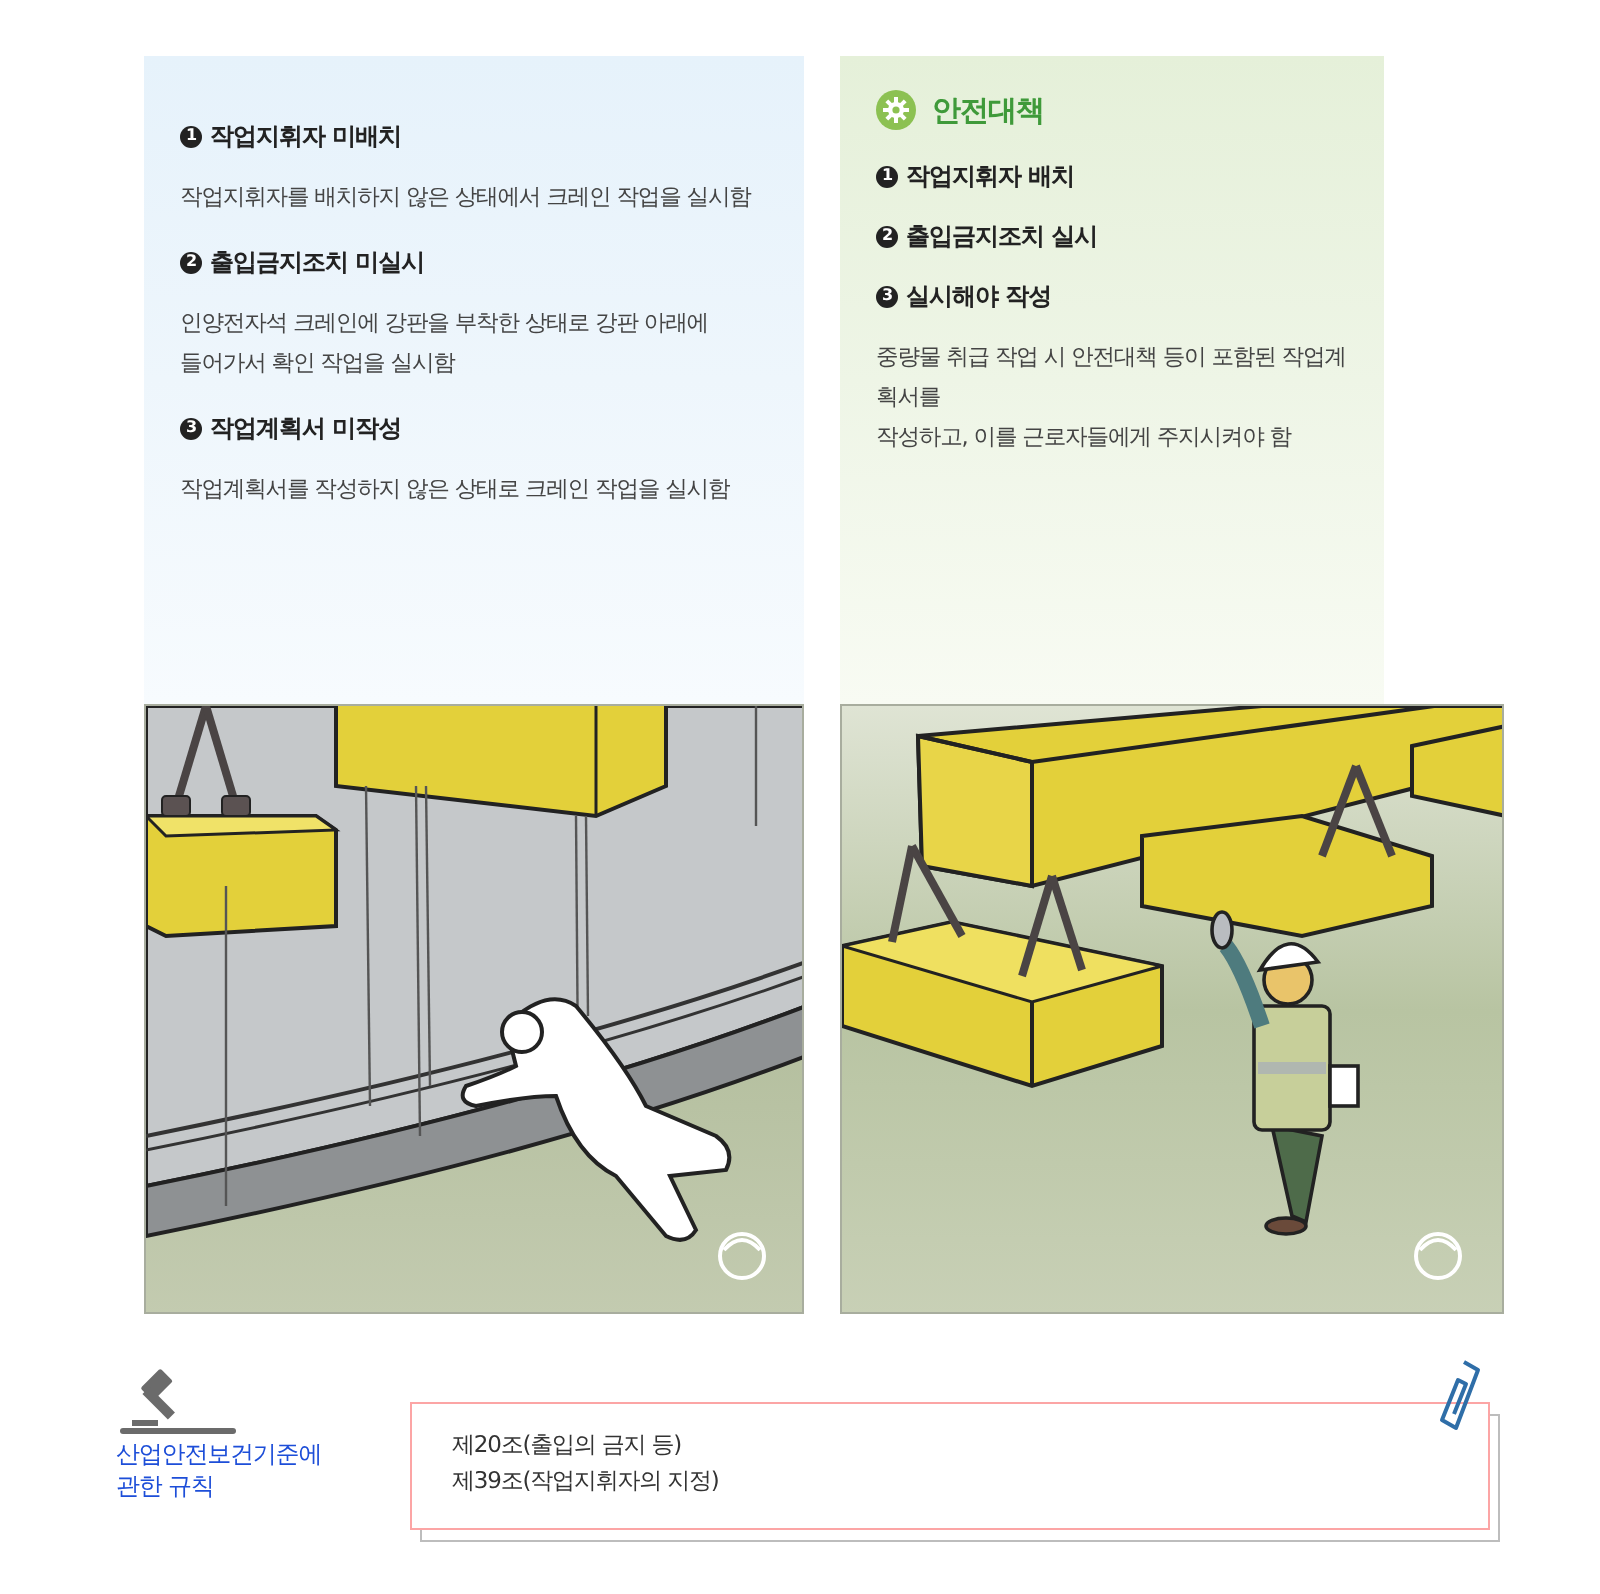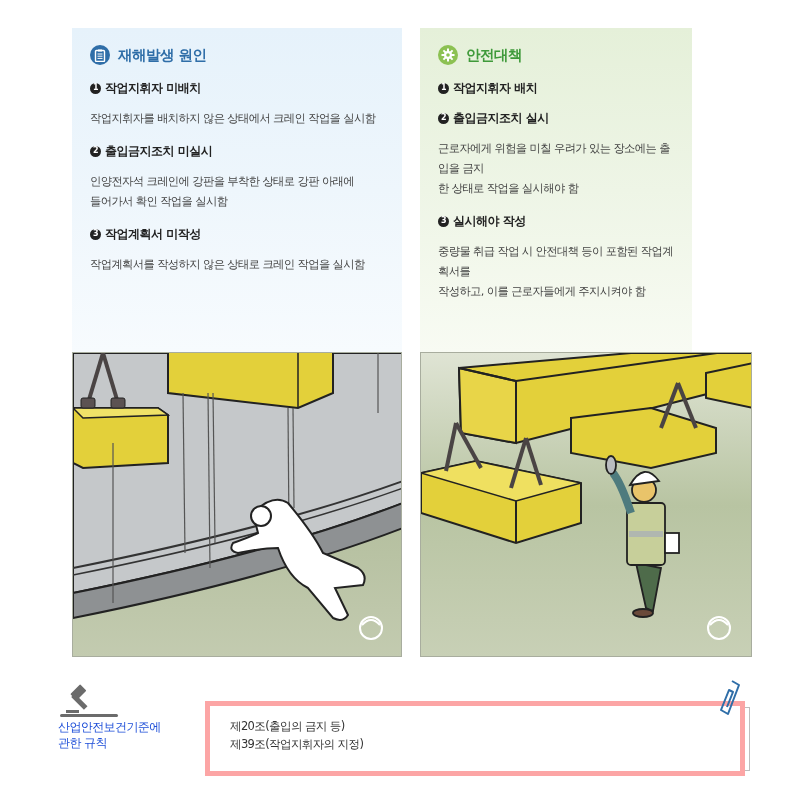--- a/index.html
+++ b/index.html
@@ -39,40 +39,28 @@
       border: 1px solid #a8ad9e; overflow: hidden;
     }
     .illus.left { left: 72px; background: #bfc6b2; }
     .illus.right { left: 420px; width: 332px; background: #d2d8c4; }
     .illus svg { display: block; }
 
     .law-icon { position: absolute; left: 60px; top: 683px; width: 60px; height: 35px; }
     .law-label { position: absolute; left: 58px; top: 719px; font-size: 12px; color: #1d4ed8; line-height: 16px; letter-spacing: -0.6px; }
 
     .note-shadow { position: absolute; left: 210px; top: 707px; width: 540px; height: 64px; border: 1px solid #bdbdbd; background: #fff; }
-    .note { position: absolute; left: 205px; top: 701px; width: 540px; height: 75px; border: 5px solid #fca5a5; background: #fff; padding: 11px 0 0 20px; }
+    .note { position: absolute; left: 205px; top: 701px; width: 540px; height: 64px; border: 1px solid #fca5a5; background: #fff; padding: 11px 0 0 20px; }
     .note-line { font-size: 11.5px; color: #333; line-height: 18px; letter-spacing: -0.6px; }
     .clip { position: absolute; left: 718px; top: 678px; width: 24px; height: 40px; }
   </style>
 </head>
 <body>
 
 <div class="panel left">
-  <div class="panel-head">
-    <span class="icon-circle">
-      <svg width="12" height="13" viewBox="0 0 12 13">
-          <rect x="1.5" y="1.5" width="9" height="11" rx="1" fill="none" stroke="#fff" stroke-width="1.4"></rect>
-          <rect x="4" y="0.5" width="4" height="2" fill="#fff"></rect>
-          <line x1="3.5" y1="5" x2="8.5" y2="5" stroke="#fff" stroke-width="1"></line>
-          <line x1="3.5" y1="7.2" x2="8.5" y2="7.2" stroke="#fff" stroke-width="1"></line>
-          <line x1="3.5" y1="9.4" x2="8.5" y2="9.4" stroke="#fff" stroke-width="1"></line>
-        </svg>
-    </span>
-    <span class="panel-title">재해발생 원인</span>
-  </div>
 
   <div class="item">
     <div class="item-head">
         <span class="num">1</span>
         <span>작업지휘자 미배치</span>
       </div>
     <div class="item-body">
         <div>작업지휘자를 배치하지 않은 상태에서 크레인 작업을 실시함</div>
       </div>
   </div>
@@ -118,24 +106,20 @@
     <div class="item-head">
         <span class="num">1</span>
         <span>작업지휘자 배치</span>
       </div>
   </div>
   <div class="item">
     <div class="item-head">
         <span class="num">2</span>
         <span>출입금지조치 실시</span>
       </div>
-    <div class="item-body">
-        <div>근로자에게 위험을 미칠 우려가 있는 장소에는 출입을 금지</div>
-        <div>한 상태로 작업을 실시해야 함</div>
-      </div>
   </div>
   <div class="item">
     <div class="item-head">
         <span class="num">3</span>
         <span>실시해야 작성</span>
       </div>
     <div class="item-body">
         <div>중량물 취급 작업 시 안전대책 등이 포함된 작업계획서를</div>
         <div>작성하고, 이를 근로자들에게 주지시켜야 함</div>
       </div>

